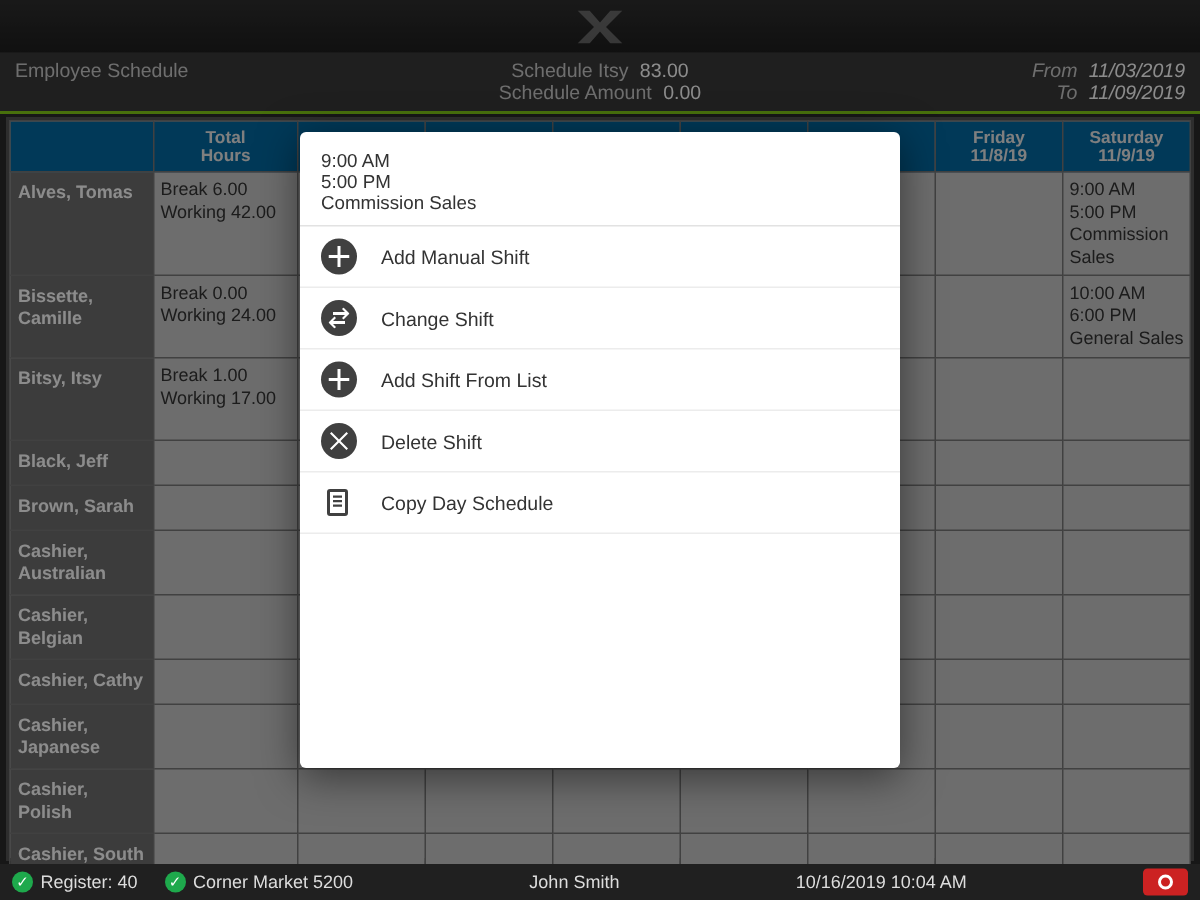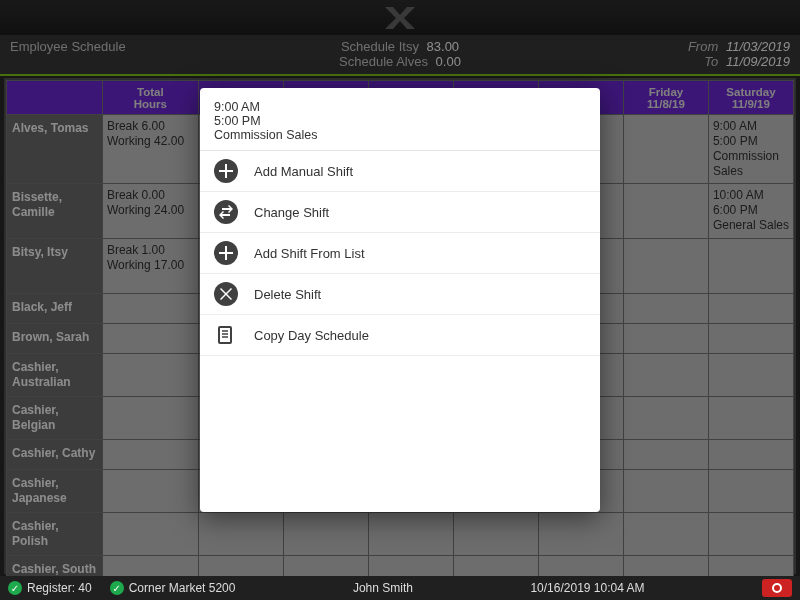--- a/index.html
+++ b/index.html
@@ -16,21 +16,21 @@
   .headerstrip .mid { text-align:center; flex:1; }
   .headerstrip .right { text-align:right; min-width:160px;font-style:italic;}
   .headerstrip .left { min-width:160px;}
   .hlabel { color:#c9c9c9; }
   .hval { color:#fff; margin-left:4px; }
 
   
   .sched { position:relative; height: 496px; background:#bfbfbf; border:2px solid #555; margin:2px 4px 0 4px; }
   .sched table { width:100%; border-collapse: collapse; table-layout: fixed; }
   .sched th, .sched td { border:1px solid #777; font-size:11.5px; vertical-align:top; }
-  .sched thead th { background:#6d28d9; color:#e8e8e8; font-weight:600; text-align:center; padding:3px 2px; height:34px; vertical-align:middle;}
+  .sched thead th { background:#0369a1; color:#e8e8e8; font-weight:600; text-align:center; padding:3px 2px; height:34px; vertical-align:middle;}
   .sched tbody td { background:#c7c7c7; padding:4px 4px; color:#333; height:30px;}
   .sched tbody tr.tall td { height:55px; }
   .col-name { width:88px; }
   .col-hours { width:88px; }
   .col-day { width:78px; }
   .name-cell { background:#6e6e6e !important; color:#fff !important; font-weight:600; padding:6px 5px !important; }
 
   
   .footer { position:absolute; left:0; right:0; bottom:0; height:24px; background:#202020; color:#ddd; font-size:12px; display:flex; align-items:center; padding:0 8px; gap:18px; }
   .footer .pill { display:flex; align-items:center; gap:5px; }
@@ -68,21 +68,21 @@
         <span class="hval">83.00</span>
       </div>
       <div class="right">
         <span class="hlabel">From</span>
         <span class="hval">11/03/2019</span>
       </div>
     </div>
     <div class="row">
       <div class="left"></div>
       <div class="mid">
-        <span class="hlabel">Schedule Alves</span>
+        <span class="hlabel">Schedule Amount</span>
         <span class="hval">0.00</span>
       </div>
       <div class="right">
         <span class="hlabel">To</span>
         <span class="hval">11/09/2019</span>
       </div>
     </div>
   </div>
 
   <div class="sched">

